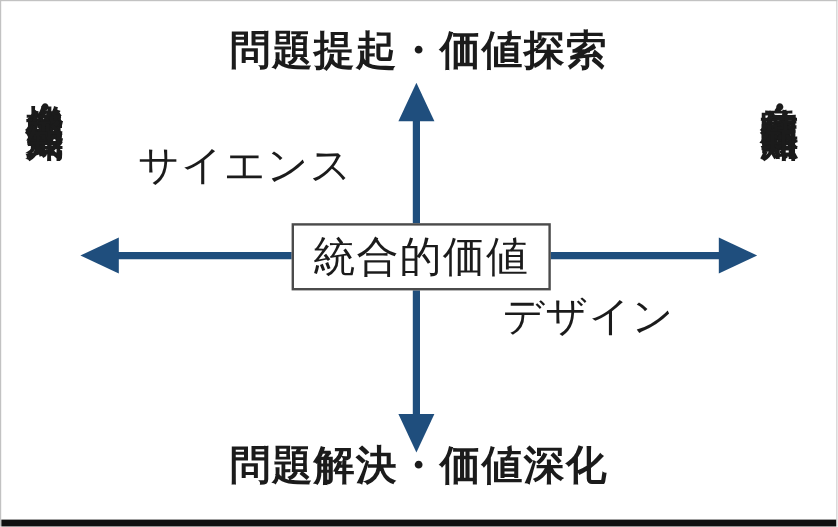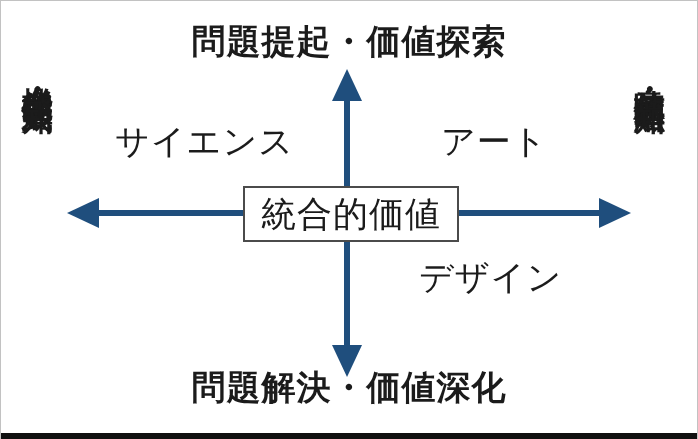--- a/index.html
+++ b/index.html
@@ -34,20 +34,21 @@
     font-size: 31px;
     letter-spacing: 2px;
     line-height: 1.15;
   }
   .quadrant-label {
     font-size: 34px;
     font-weight: normal;
     letter-spacing: 1px;
     line-height: 1.18;
     white-space: pre-line;
+    font-family: Liberation Mono, monospace;
   }
   #center-box {
     left: 242px;
     top: 185px;
     width: 216px;
     height: 56px;
     background: #ffffff;
     border: 2px solid #4b4b4b;
     display: flex;
     align-items: center;
@@ -83,22 +84,21 @@
       <polygon points="346,376 331,344 361,344" fill="#1f4e7d"></polygon>
     </g>
   </svg>
 
   <div class="abs axis-label h" style="top:18px;">問題提起・価値探索</div>
   <div class="abs axis-label h" style="top:364px;">問題解決・価値深化</div>
   <div class="abs axis-label v" style="left:18px; top:62px;">機能的価値・形式知</div>
   <div class="abs axis-label v" style="right:30px; top:62px;">意味的価値・暗黙知</div>
 
   <div class="abs quadrant-label" style="left:114px; top:120px;">サイエンス</div>
-  <div class="abs quadrant-label" style="left:440px; top:120px;">アート</div>
-  <div class="abs quadrant-label" style="left:418px; top:256px;">デザイン</div>
+  <div class="abs quadrant-label" style="left:418px; top:246px;">デザイン</div>
 
   <div id="center-box" class="abs">
     <span>統合的価値</span>
   </div>
 
   <div id="bottom-bar" class="abs"></div>
 
 </div>
 
 </body></html>

